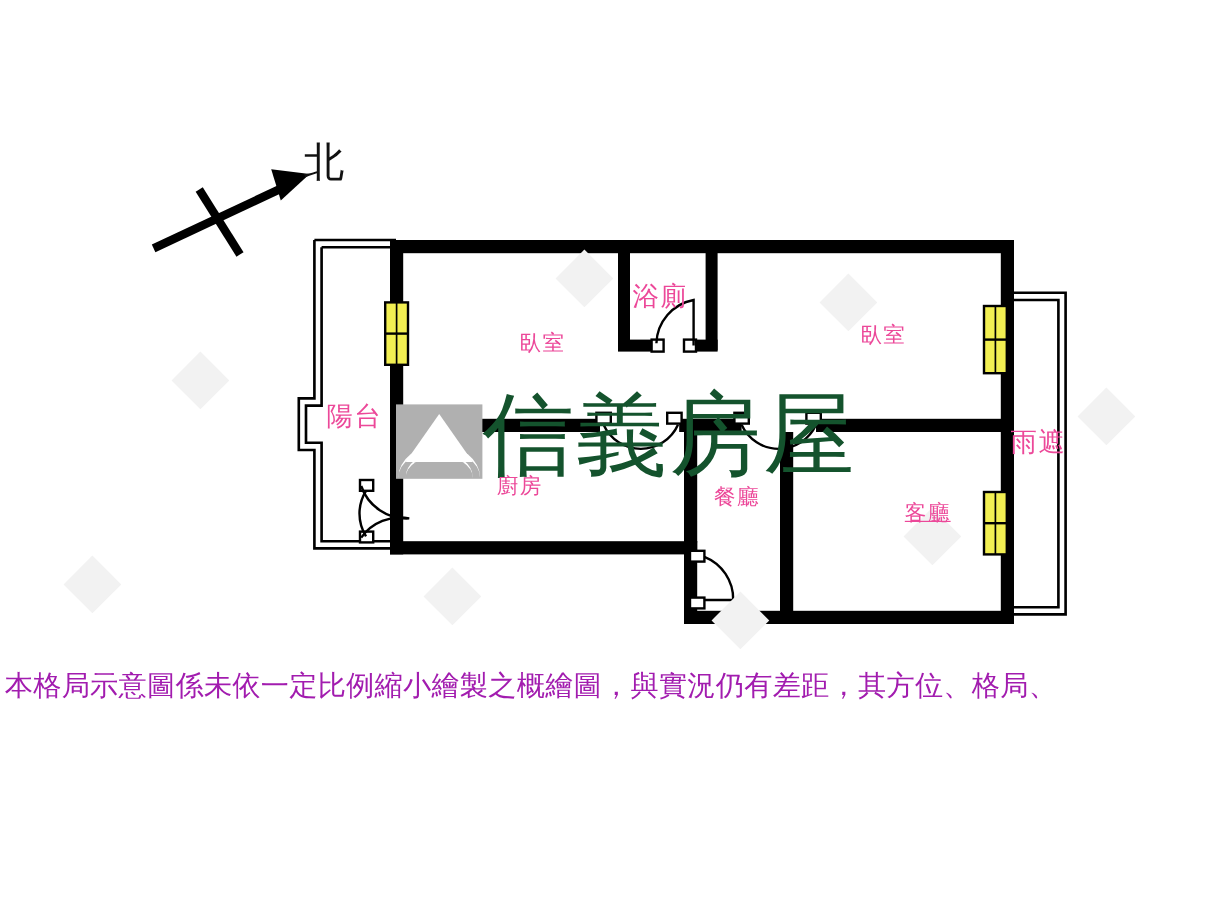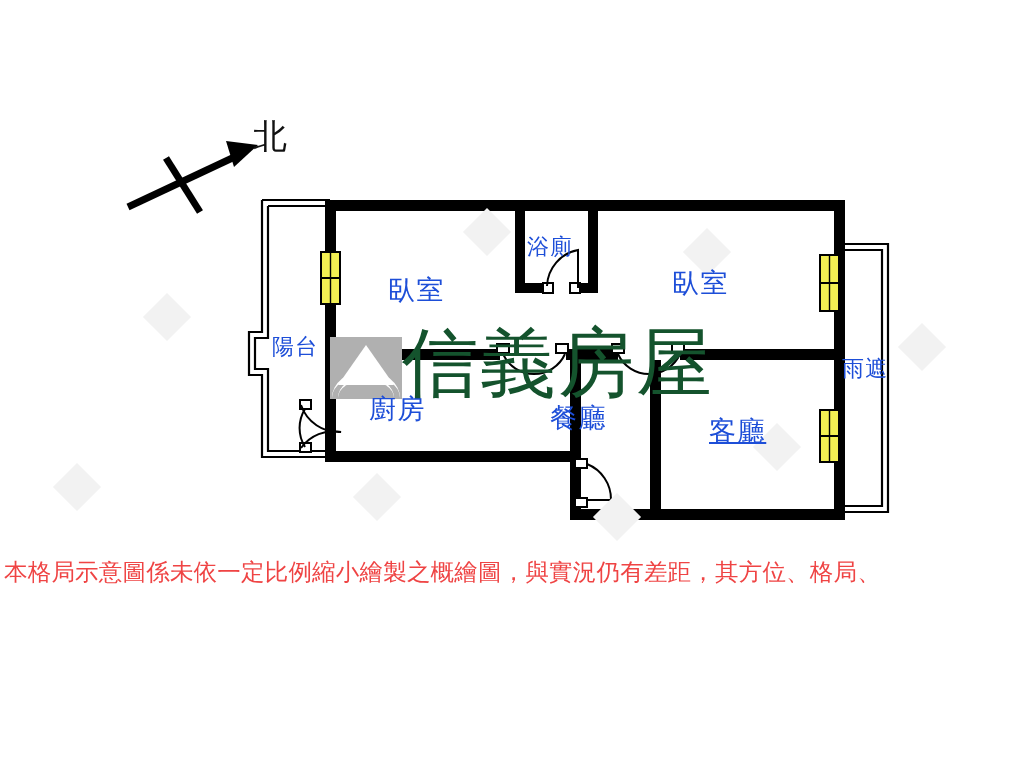--- a/index.html
+++ b/index.html
@@ -31,28 +31,28 @@
   }
   #plan-svg {
     display: block;
     width: 1024px;
     height: 545px;
   }
   
   .room-label {
     position: absolute;
     font-family: "Liberation Serif", "DejaVu Serif", serif;
-    color: #1d4ed8;
+    color: #ec4899;
     white-space: nowrap;
     letter-spacing: 0.06em;
     line-height: 1;
     z-index: 6;
     user-select: none;
   }
-  .rl-big   { font-size: 27px; }
+  .rl-big   { font-size: 18px; margin-left: 45px; }
   .rl-med   { font-size: 22px; }
 
   .compass-label {
     position: absolute;
     font-size: 34px;
     font-family: "Liberation Serif", "DejaVu Serif", serif;
     color: #111111;
     z-index: 6;
     line-height: 1;
   }
@@ -137,21 +137,21 @@
 
   
   #disclaimer {
     position: absolute;
     left: 4px;
     top: 556px;
     width: 1014px;
     font-family: "Liberation Serif", "DejaVu Serif", serif;
     font-size: 23.5px;
     line-height: 1.42;
-    color: #ef4444;
+    color: #a21caf;
     letter-spacing: 0.2px;
     text-align: justify;
     z-index: 7;
   }
   #disclaimer div { white-space: nowrap; }
 </style>
 </head>
 <body>
 
 <div id="stage">

